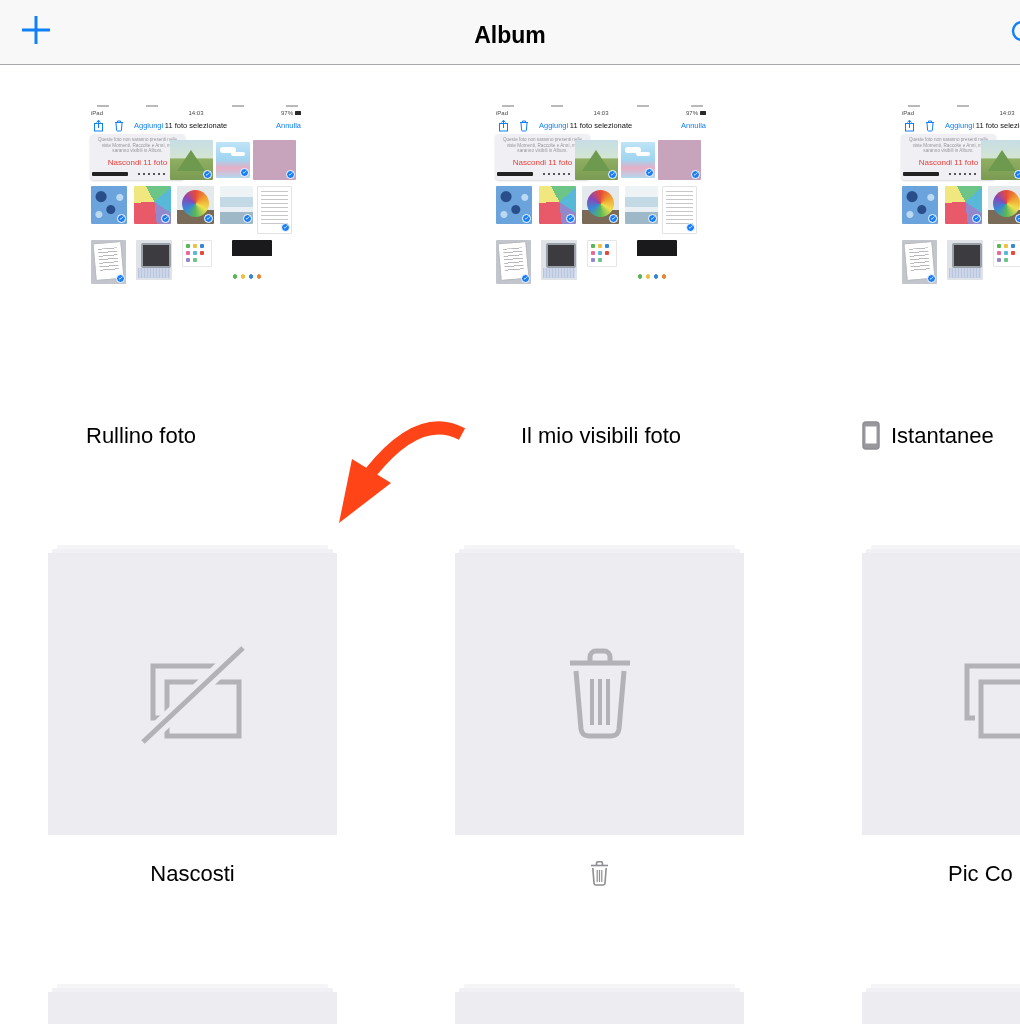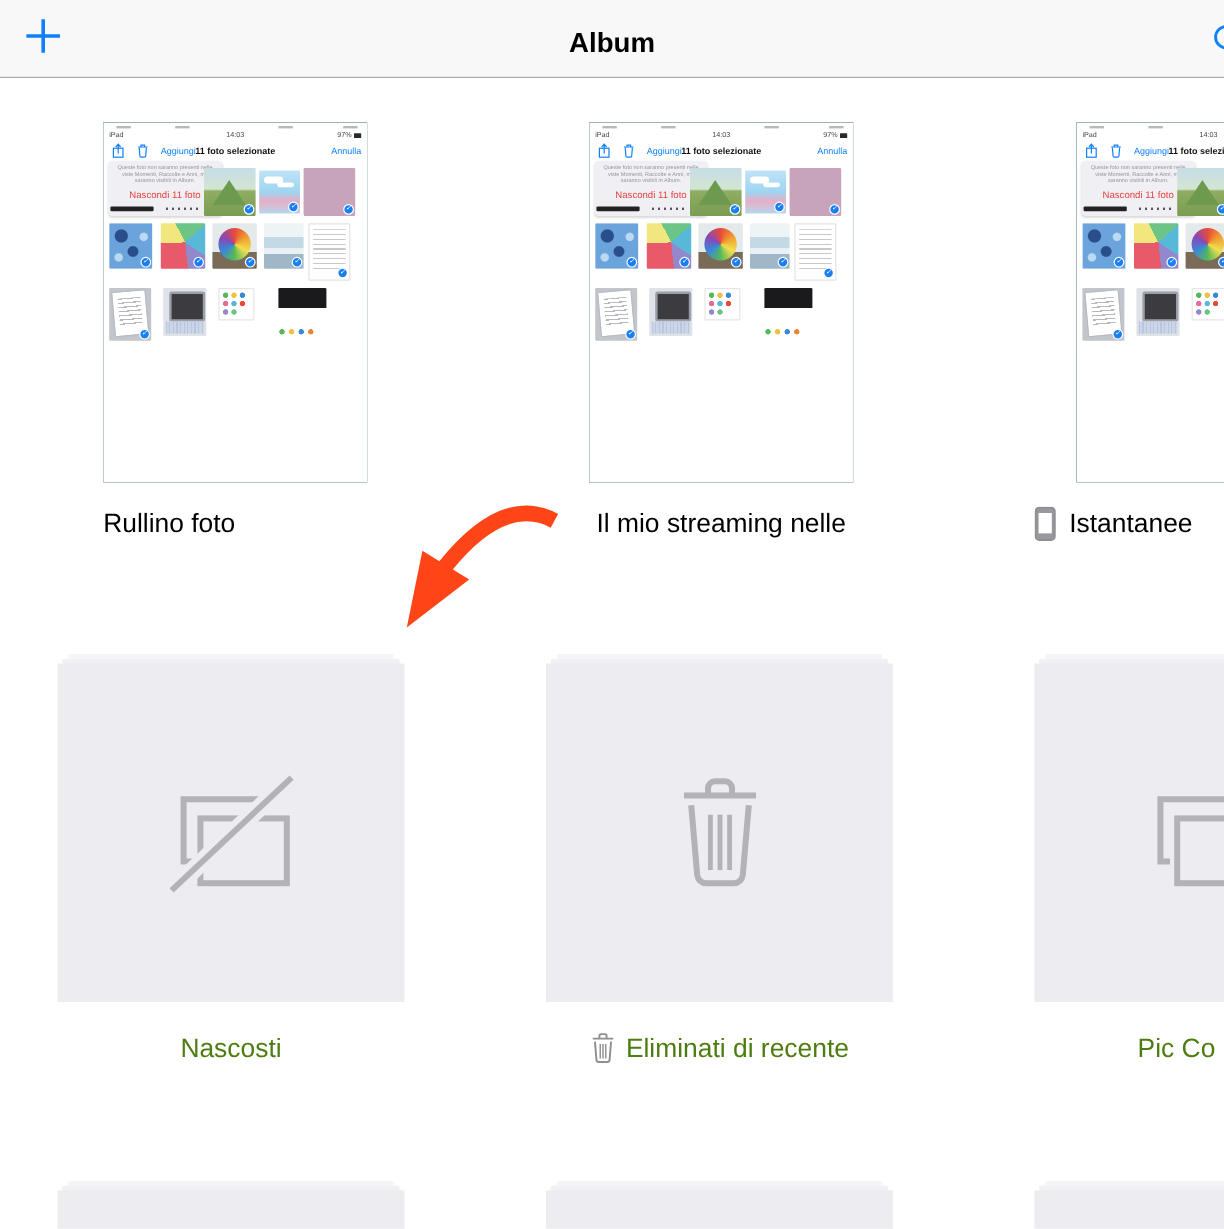--- a/index.html
+++ b/index.html
@@ -11,35 +11,35 @@
   .navbar{position:absolute;left:0;top:0;width:1020px;height:64px;background:#f8f8f8;border-bottom:1px solid #a9a9ad;z-index:5}
   .add-btn{position:absolute;left:20px;top:14px;width:32px;height:32px;cursor:pointer}
   .nav-title{position:absolute;left:0;right:0;top:4px;height:64px;line-height:62px;text-align:center;font-size:23px;font-weight:bold;color:#000}
   .search-partial{position:absolute;left:1010px;top:18px;width:30px;height:28px}
   
   .thumb{position:absolute;top:102px;width:220px;height:300px;background:#14532d;overflow:hidden;cursor:pointer}
   .t1{left:86px}.t2{left:491px}.t3{left:897px}
   .lbl1{position:absolute;top:421px;height:30px;line-height:30px;font-size:22px;color:#000;cursor:pointer}
   .l1{left:86px;width:220px;text-align:left}
   .l2{left:491px;width:220px;text-align:center}
-  .l3{left:862px;display:flex;align-items:flex-end;gap:11px}
+  .l3{left:862px;display:flex;align-items:flex-start;gap:11px}
   
   .mini{position:absolute;left:0;top:0;width:220px;height:300px;background:#fff}
   .m-dash{position:absolute;top:3px;height:2px;width:12px;background:#b9b9bc}
   .d1{left:11px}.d2{left:60px}.d3{left:146px}.d4{left:200px}
   .m-status{position:absolute;left:5px;right:5px;top:8px;height:8px;font-size:6px;color:#4a4a4c}
   .ms-l{position:absolute;left:0;top:0}
   .ms-c{position:absolute;left:0;right:0;top:0;text-align:center}
   .ms-r{position:absolute;right:8px;top:0}
   .ms-r::after{content:"";position:absolute;right:-8px;top:1px;width:6px;height:3.5px;background:#2a2a2c;border-radius:.5px}
   .m-nav{position:absolute;left:0;right:0;top:16px;height:16px}
   .mi-share{position:absolute;left:7px;top:1px}
   .mi-trash{position:absolute;left:28px;top:2px}
   .m-add{position:absolute;left:48px;top:3px;font-size:7.5px;color:#1080f8}
-  .m-sel{position:absolute;left:0;right:0;top:3px;text-align:center;font-size:7.5px;font-weight:bold;color:#111}
+  .m-sel{position:absolute;left:0;right:0;top:3px;text-align:center;font-size:7.5px;font-weight:normal;color:#111}
   .m-cancel{position:absolute;right:5px;top:3px;font-size:7.5px;color:#1080f8}
   .m-pop{position:absolute;left:4px;top:32px;width:95px;height:46px;background:#f0eff3;border-radius:4px;box-shadow:0 1px 2px rgba(0,0,0,.15)}
   .m-msg{position:absolute;left:4px;right:4px;top:3px;font-size:4.6px;line-height:5.6px;color:#97979d;text-align:center}
   .m-act{position:absolute;left:0;right:0;top:24px;text-align:center;font-size:8px;color:#e8413c}
   .m-strip{position:absolute;left:2px;top:38px;width:36px;height:4px;background:#222;border-radius:1px}
   .m-dots{position:absolute;left:48px;top:39px;width:29px;height:2px;
     background:repeating-linear-gradient(90deg,#55555a 0 2px,transparent 2px 5px)}
   
   .t{position:absolute;border-radius:1px;overflow:hidden}
   .chk{position:absolute;right:1px;bottom:1px;width:9px;height:9px;border-radius:50%;
@@ -92,21 +92,21 @@
     radial-gradient(circle at 27px 2.5px,#e8863a 0 2px,transparent 2.5px)}
   
   .ph{position:absolute;width:289px;height:290px;cursor:pointer}
   .p1{left:48px;top:545px}.p2{left:455px;top:545px}.p3{left:862px;top:545px}
   .q1{left:48px;top:984px}.q2{left:455px;top:984px}.q3{left:862px;top:984px}
   .strip{position:absolute;height:4px;border-radius:1.5px}
   .s1{left:9px;right:9px;top:0;background:#f5f5f8;box-shadow:0 .5px 0 rgba(0,0,0,.05)}
   .s2{left:4px;right:4px;top:4px;background:#f1f1f5;box-shadow:0 .5px 0 rgba(0,0,0,.06)}
   .square{position:absolute;left:0;right:0;top:8px;height:282px;background:#ececf1;
     display:flex;align-items:center;justify-content:center}
-  .lbl2{position:absolute;top:858px;height:32px;line-height:32px;font-size:22px;color:#4d7c0f;cursor:pointer}
+  .lbl2{position:absolute;top:858px;height:32px;line-height:32px;font-size:22px;color:#000000;cursor:pointer}
   .m1{left:48px;width:289px;text-align:center}
   .m2{left:455px;width:289px;display:flex;align-items:center;justify-content:center;gap:9px}
   .m3{left:948px}
   
   .arrow{position:absolute;left:0;top:0;width:1020px;height:1024px;pointer-events:none;z-index:10}
 </style>
 </head>
 <body>
 
 <header class="navbar">
@@ -293,21 +293,21 @@
     <div class="t t-doc">
         <i class="chk"></i>
       </div>
     <div class="t t-laptop"></div>
     <div class="t t-icons"></div>
 
   </div>
 </div>
 
 <div class="lbl1 l1">Rullino foto</div>
-<div class="lbl1 l2">Il mio streaming nelle</div>
+<div class="lbl1 l2">Il mio visibili foto</div>
 <div class="lbl1 l3">
   <svg width="18" height="29" viewBox="0 0 18 29">
     <rect x="1" y="1" width="16" height="27" rx="3" fill="#98989d" stroke="#8e8e93" stroke-width="1.5"></rect>
     <rect x="3.5" y="5.5" width="11" height="17" fill="#fff"></rect>
   </svg>
   <span>Istantanee</span>
 </div>
 
 <div class="ph p1">
   <div class="strip s1"></div>
@@ -345,21 +345,20 @@
 </div>
 
 <div class="lbl2 m1">Nascosti</div>
 <div class="lbl2 m2">
   <svg width="21" height="26" viewBox="0 0 21 26">
     <path d="M7.5 4 v-1.5 a1.8 1.8 0 0 1 1.8 -1.8 h2.4 a1.8 1.8 0 0 1 1.8 1.8 V4" fill="none" stroke="#8e8e93" stroke-width="1.6"></path>
     <path d="M2 4.5 H19" fill="none" stroke="#8e8e93" stroke-width="1.6"></path>
     <path d="M3.8 7 L5 22 Q5.2 24 7 24 H14 Q15.8 24 16 22 L17.2 7" fill="none" stroke="#8e8e93" stroke-width="1.6"></path>
     <path d="M8.2 9 V21 M10.5 9 V21 M12.8 9 V21" fill="none" stroke="#8e8e93" stroke-width="1.2"></path>
   </svg>
-  <span>Eliminati di recente</span>
 </div>
 <div class="lbl2 m3">Pic Co</div>
 
 <div class="ph q1">
   <div class="strip s1"></div>
   <div class="strip s2"></div>
   <div class="square"></div>
 </div>
 <div class="ph q2">
   <div class="strip s1"></div>

